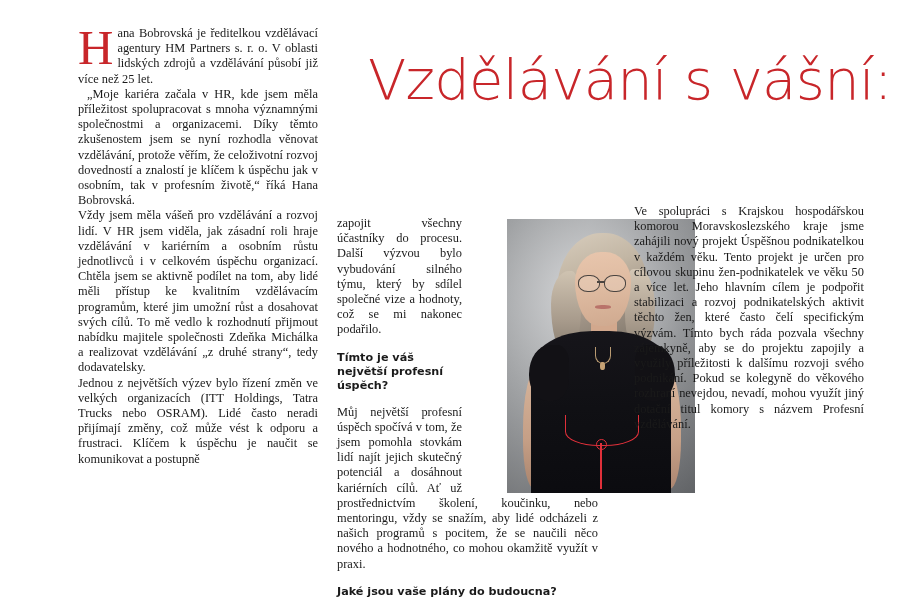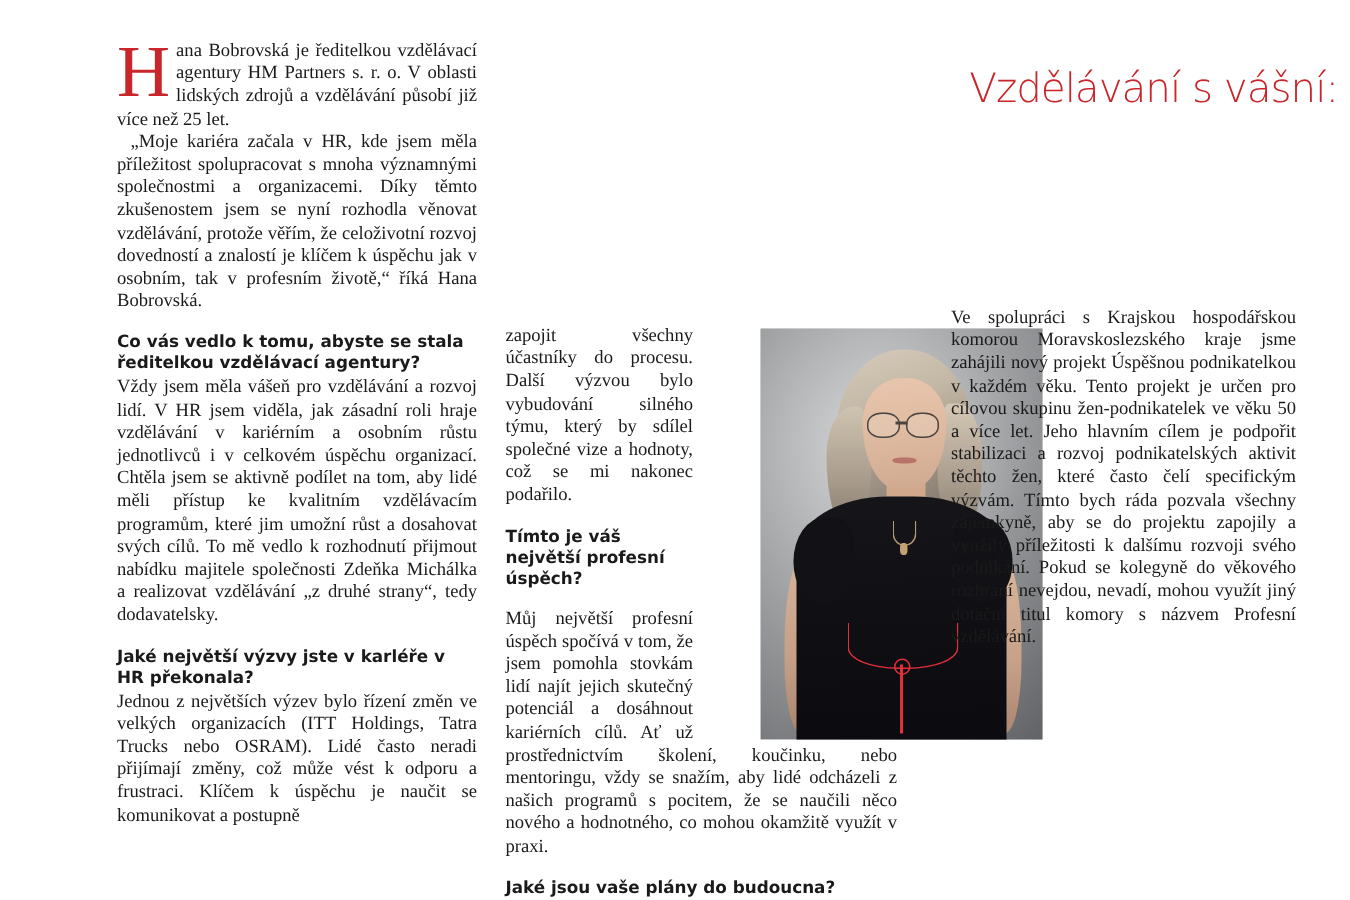--- a/index.html
+++ b/index.html
@@ -27,21 +27,21 @@
 
   
   #headline {
     position: absolute;
     left: 300px;
     top: 14px;
     width: 592px;
     text-align: right;
     font-family: "DejaVu Sans", "Liberation Sans", sans-serif;
     font-weight: 300;
-    font-size: 27px;
+    font-size: 56px;
     line-height: 55px;
     letter-spacing: -0.7px;
     color: #c8262a;
     white-space: nowrap;
   }
   #headline .hl-line { display: block; }
 
   
   #col1 {
     position: absolute;
@@ -274,23 +274,21 @@
 
 <div id="page">
 
   <h1 id="headline">
     <span class="hl-line">Vzdělávání s vášní:</span>
   </h1>
 
   <div id="col1">
     <p class="noind"><span class="dropcap">H</span><span>ana Bobrovská je ředitelkou vzdělávací agentury HM Partners s. r. o. V oblasti lidských zdrojů a vzdělávání působí již více než 25 let.</span></p>
     <p>„Moje kariéra začala v HR, kde jsem měla příležitost spolupracovat s mnoha významnými společnostmi a organizacemi. Díky těmto zkušenostem jsem se nyní rozhodla věnovat vzdělávání, protože věřím, že celoživotní rozvoj dovedností a znalostí je klíčem k úspěchu jak v osobním, tak v profesním životě,“ říká Hana Bobrovská.</p>
-    <p class="qhead">Co vás vedlo k tomu, abyste se stala ředitelkou vzdělávací agentury?</p>
     <p class="noind">Vždy jsem měla vášeň pro vzdělávání a rozvoj lidí. V HR jsem viděla, jak zásadní roli hraje vzdělávání v kariérním a osobním růstu jednotlivců i v celkovém úspěchu organizací. Chtěla jsem se aktivně podílet na tom, aby lidé měli přístup ke kvalitním vzdělávacím programům, které jim umožní růst a dosahovat svých cílů. To mě vedlo k rozhodnutí přijmout nabídku majitele společnosti Zdeňka Michálka a realizovat vzdělávání „z druhé strany“, tedy dodavatelsky.</p>
-    <p class="qhead">Jaké největší výzvy jste v karléře v HR překonala?</p>
     <p class="noind">Jednou z největších výzev bylo řízení změn ve velkých organizacích (ITT Holdings, Tatra Trucks nebo OSRAM). Lidé často neradi přijímají změny, což může vést k odporu a frustraci. Klíčem k úspěchu je naučit se komunikovat a postupně</p>
   </div>
 
   <figure id="photo">
     <span class="pbg"></span>
     <span class="hair"></span>
     <span class="hair2"></span>
     <span class="hair3"></span>
     <span class="neck"></span>
     <span class="face"></span>

